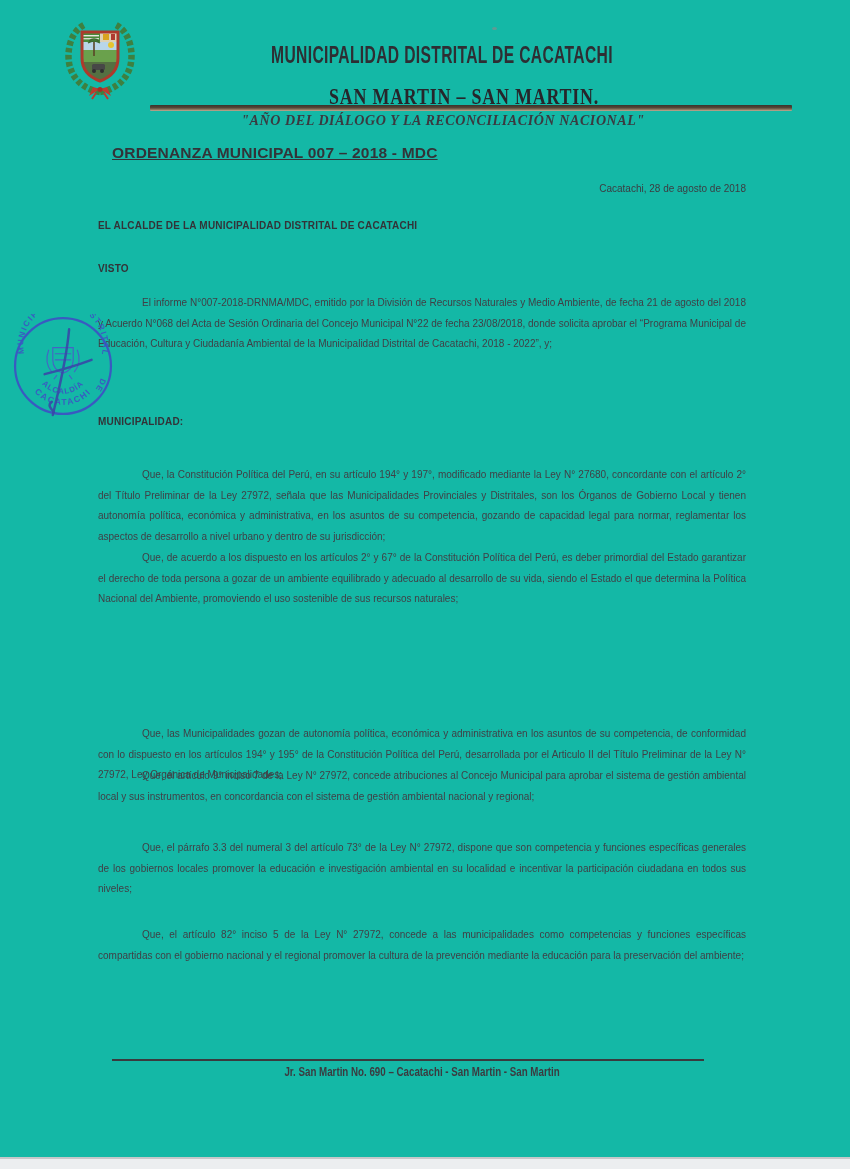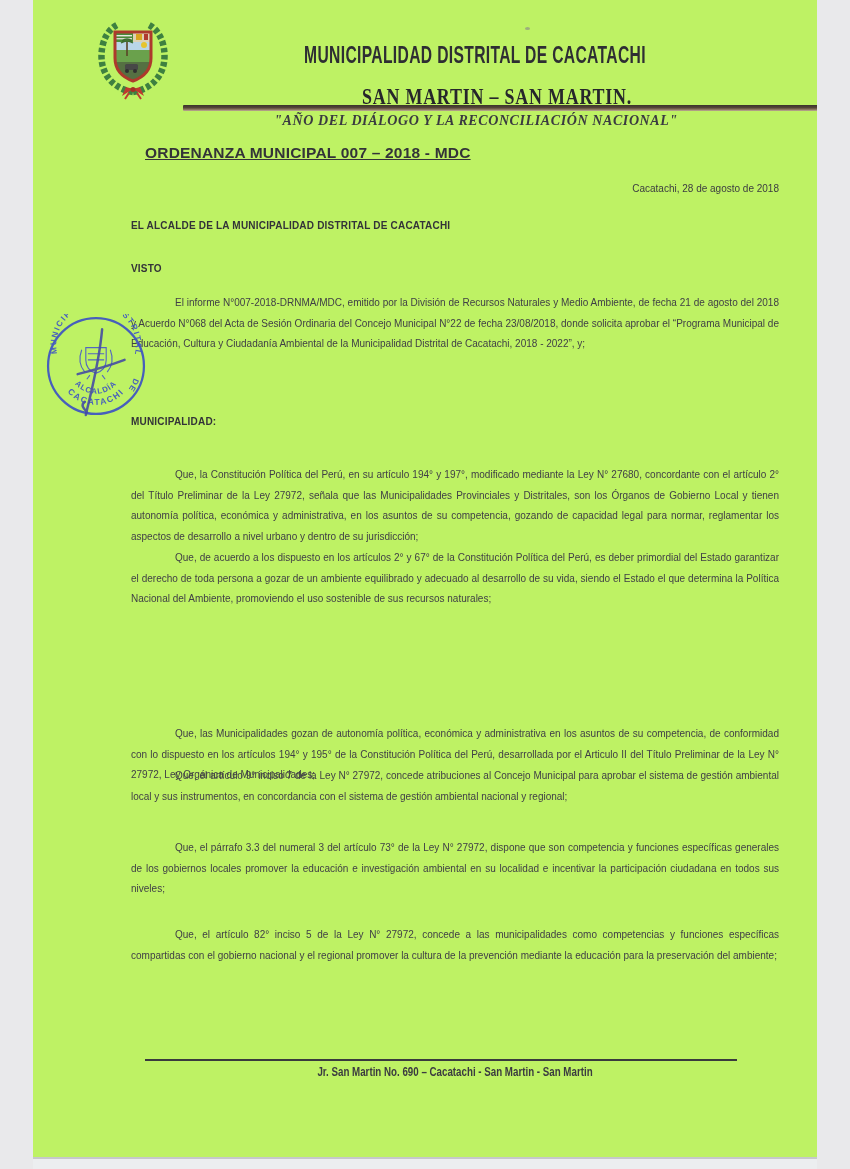--- a/index.html
+++ b/index.html
@@ -1,18 +1,18 @@
 <!DOCTYPE html>
 <html><head>
 <meta charset="utf-8">
 <style>
   html,body{margin:0;padding:0;background:#e9e9eb;}
   .page{
-    position:relative; width:784px; height:1169px; margin:0 auto;
-    background:#bef264; overflow:hidden;
+    position:relative; width:850px; height:1169px; margin:0 auto;
+    background:#14b8a6; overflow:hidden;
     font-family:"Liberation Sans", sans-serif; color:#404045;
   }
   .abs{position:absolute;}
 
   
   .h1{
     left:122px; top:42px; width:640px; text-align:center;
     font-weight:bold; font-size:23px; color:#2e2e33; letter-spacing:.5px;
     transform:scaleX(.68); transform-origin:center;
     white-space:nowrap;

